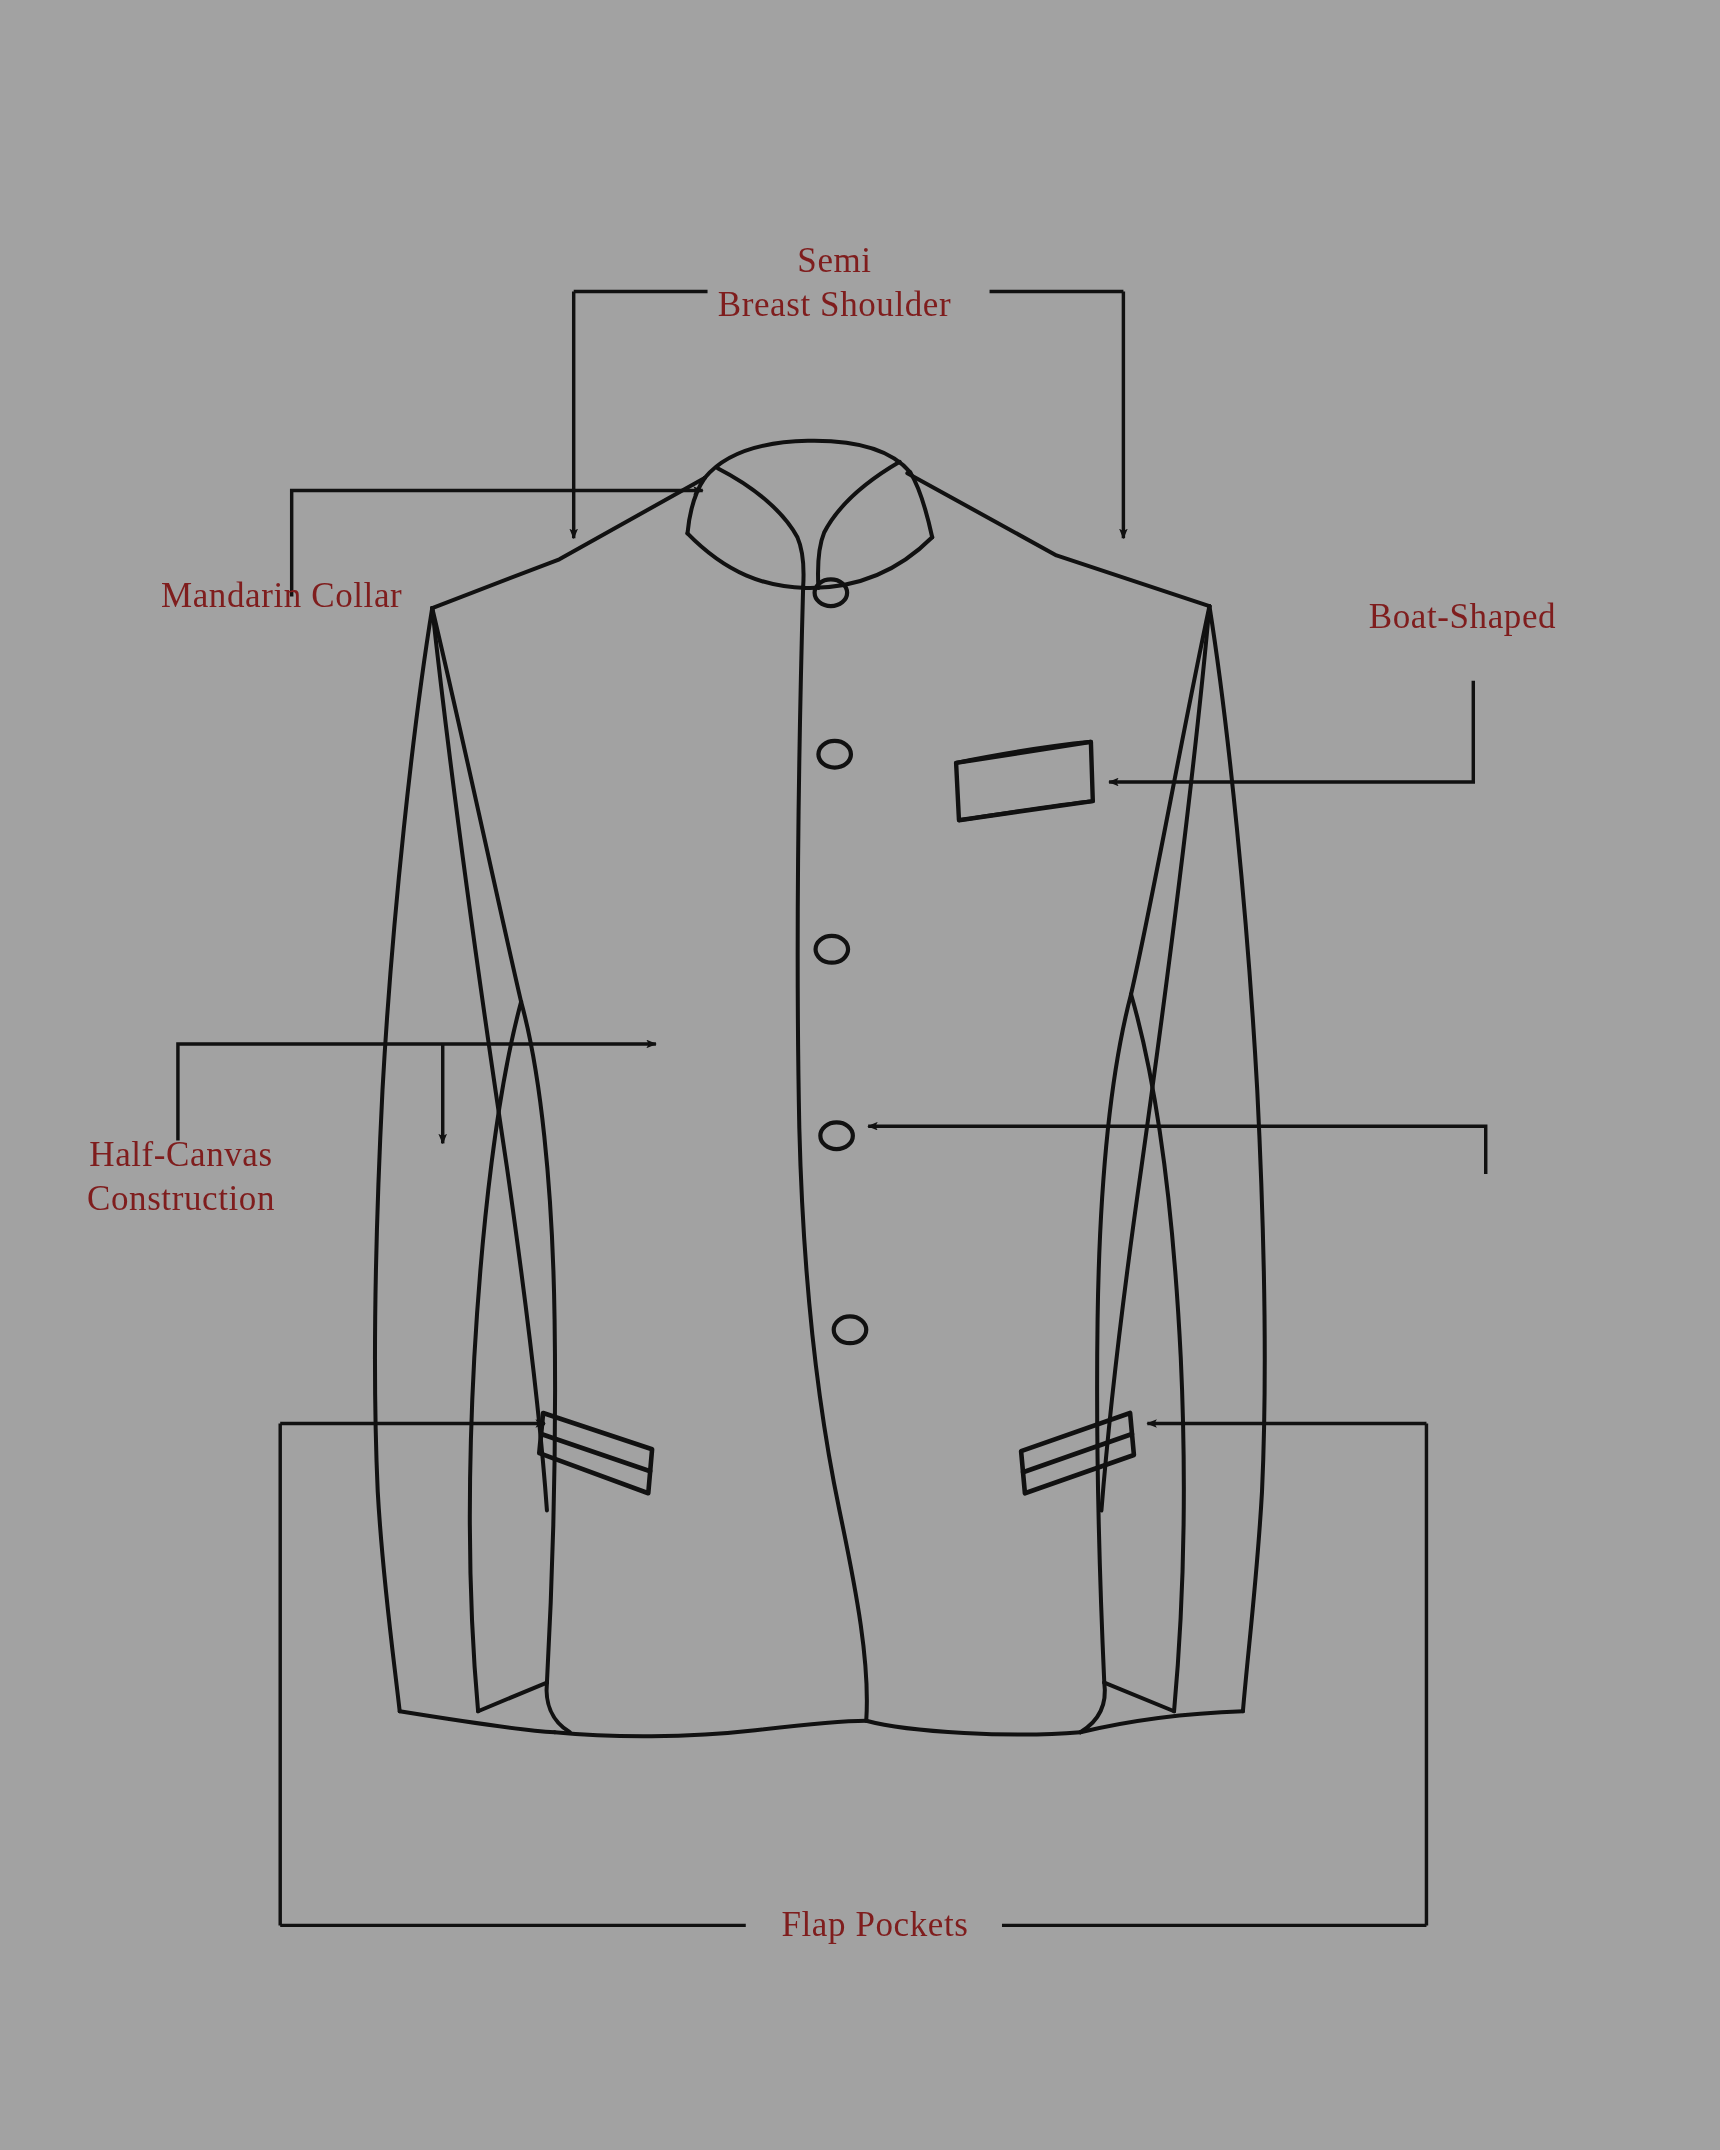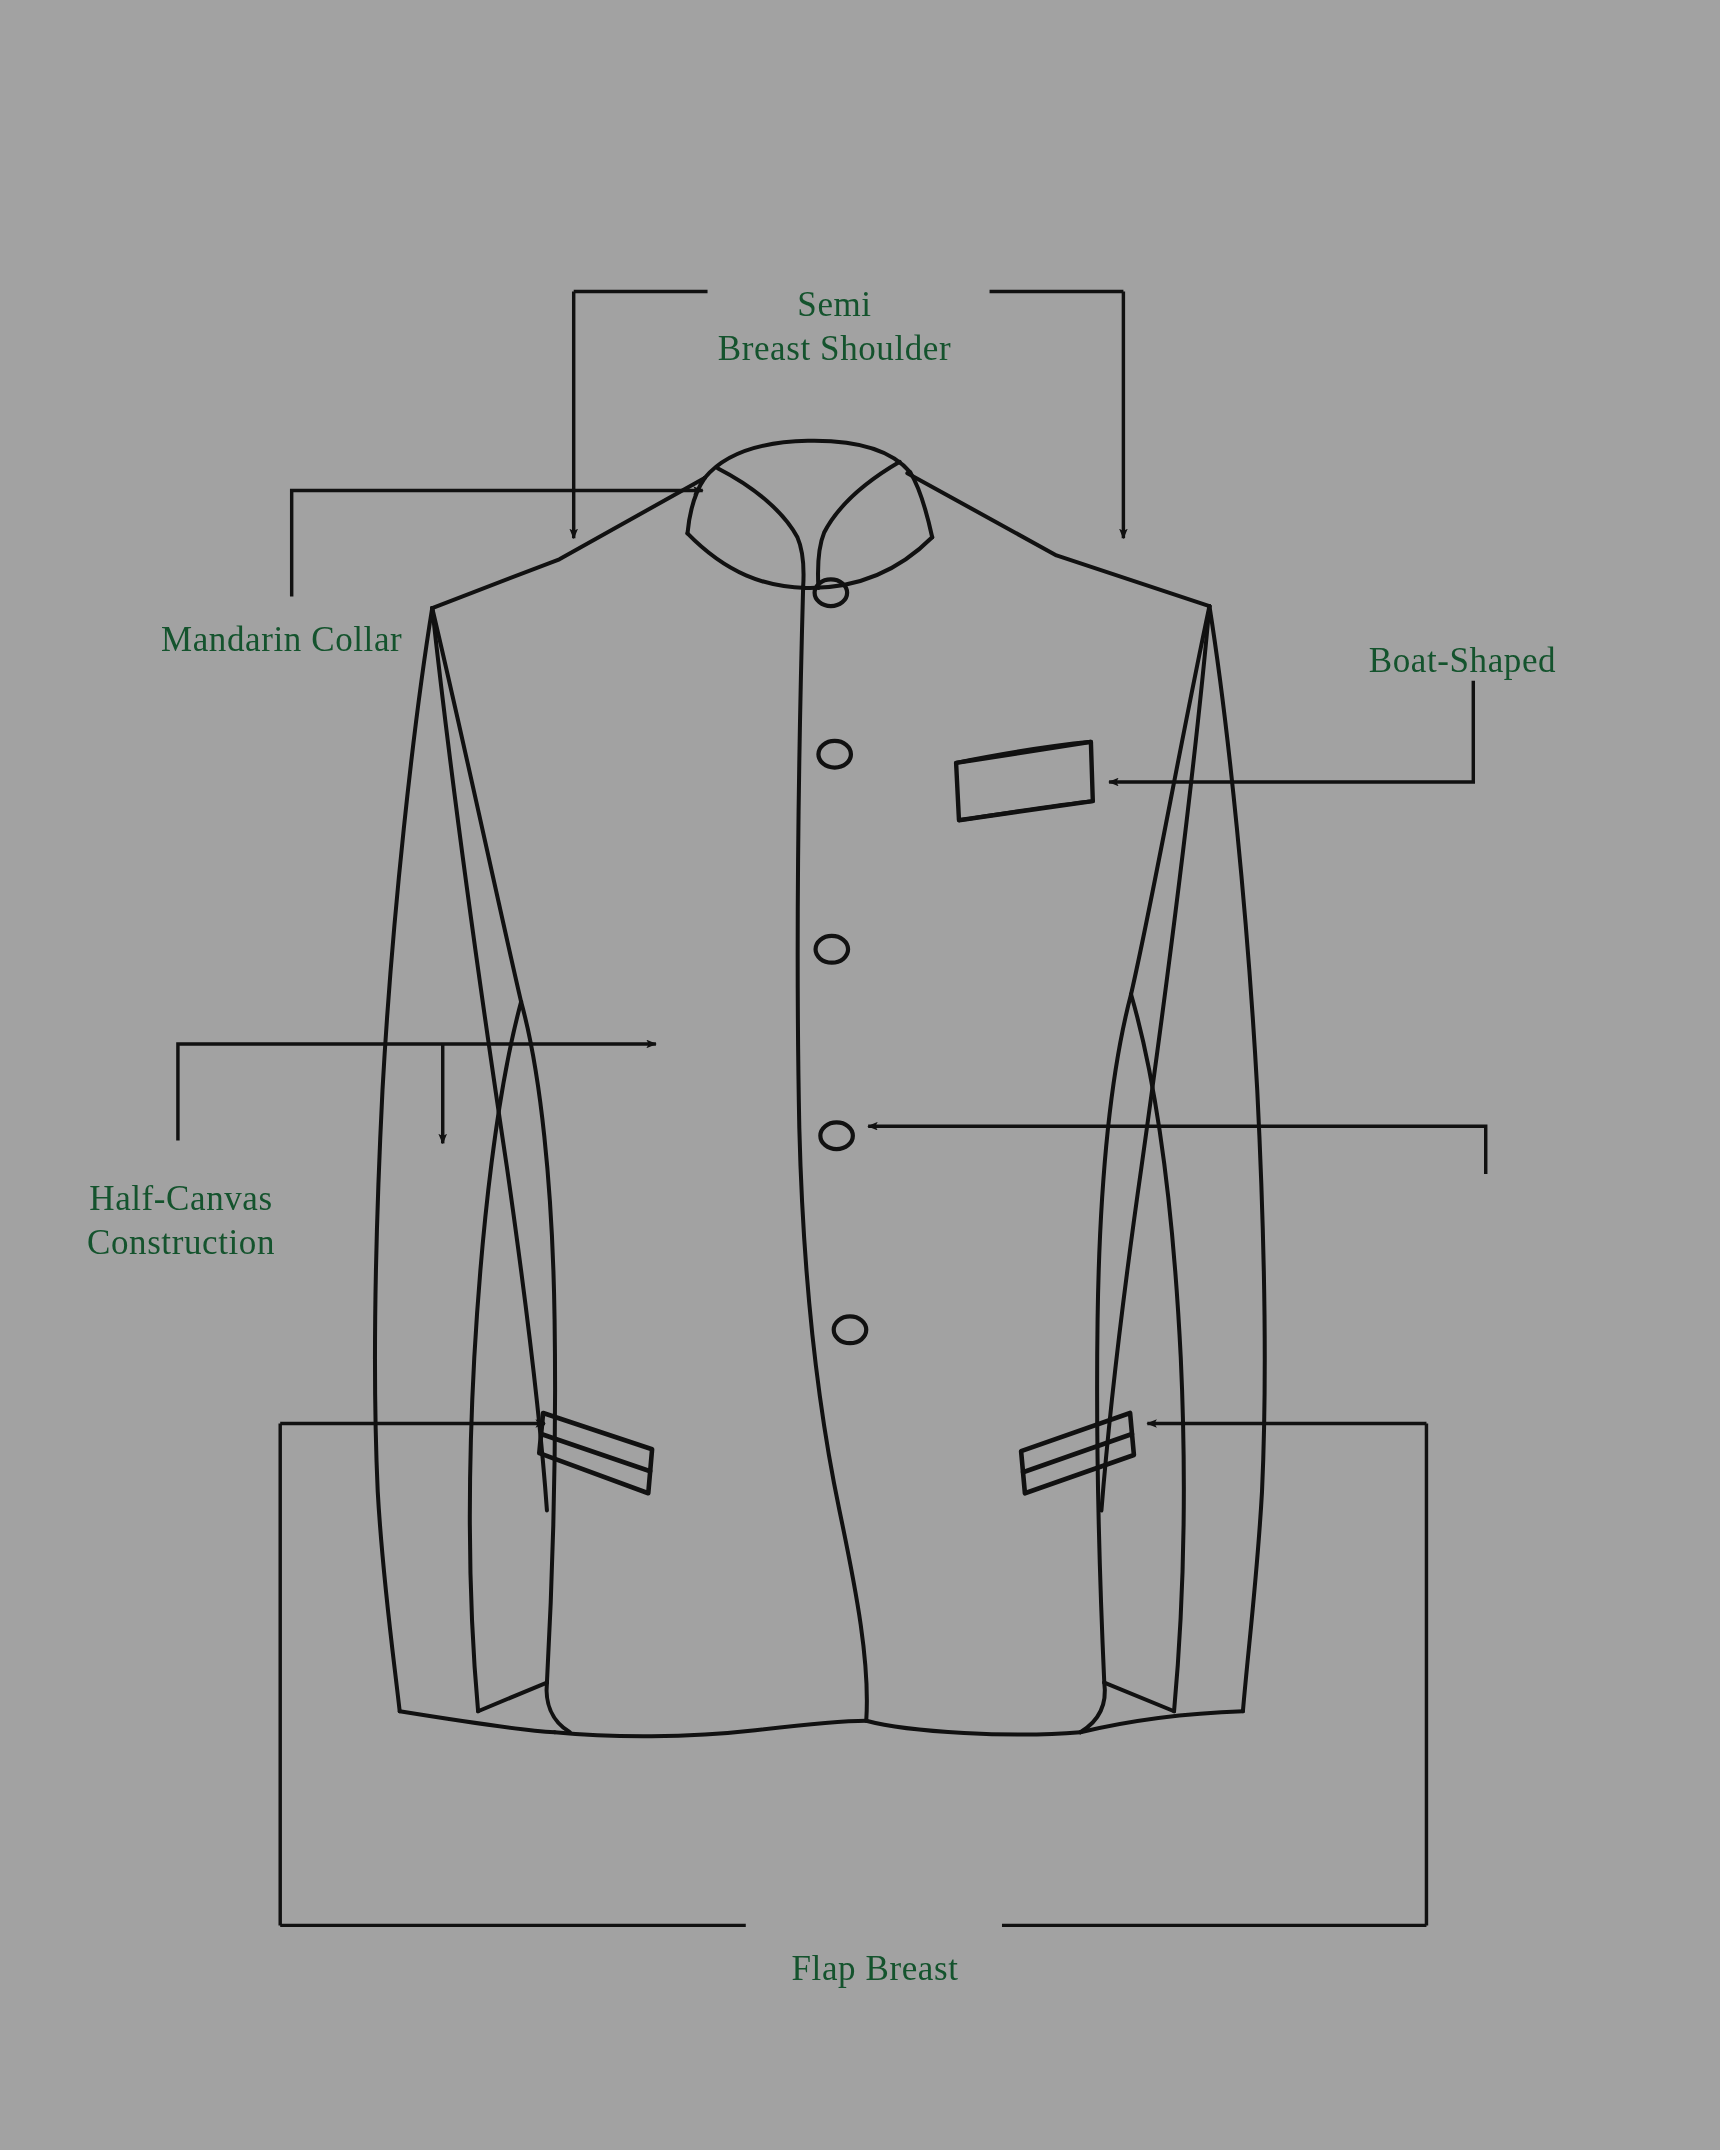--- a/index.html
+++ b/index.html
@@ -22,28 +22,27 @@
   svg#jacket-svg {
     position: absolute;
     left: 0;
     top: 0;
     width: 1721px;
     height: 2151px;
     display: block;
   }
   .anno-text {
     position: absolute;
-    color: #14532d;
+    color: #7f1d1d;
     font-family: "Liberation Serif", "DejaVu Serif", serif;
     font-size: 35px;
     line-height: 44px;
     letter-spacing: 0.6px;
     white-space: nowrap;
     font-weight: 400;
-    margin-top: 44px;
   }
   .anno-center { text-align: center; }
   .anno-right  { text-align: center; }
   .anno-left   { text-align: left; }
 </style>
 </head>
 <body>
 
 <div id="diagram-root">
 
@@ -169,17 +168,17 @@
     <div>Boat-Shaped</div>
   </div>
 
   <div class="anno-text anno-center" style="left:33px; top:1133px; width:296px;font-family:Liberation Serif, serif;">
     <div>Half-Canvas</div>
     <div>Construction</div>
   </div>
 
 
   <div class="anno-text anno-center" style="left:741px; top:1903px; width:268px;">
-    <div>Flap Breast</div>
+    <div>Flap Pockets</div>
   </div>
 
 </div>
 
 
 </body></html>

